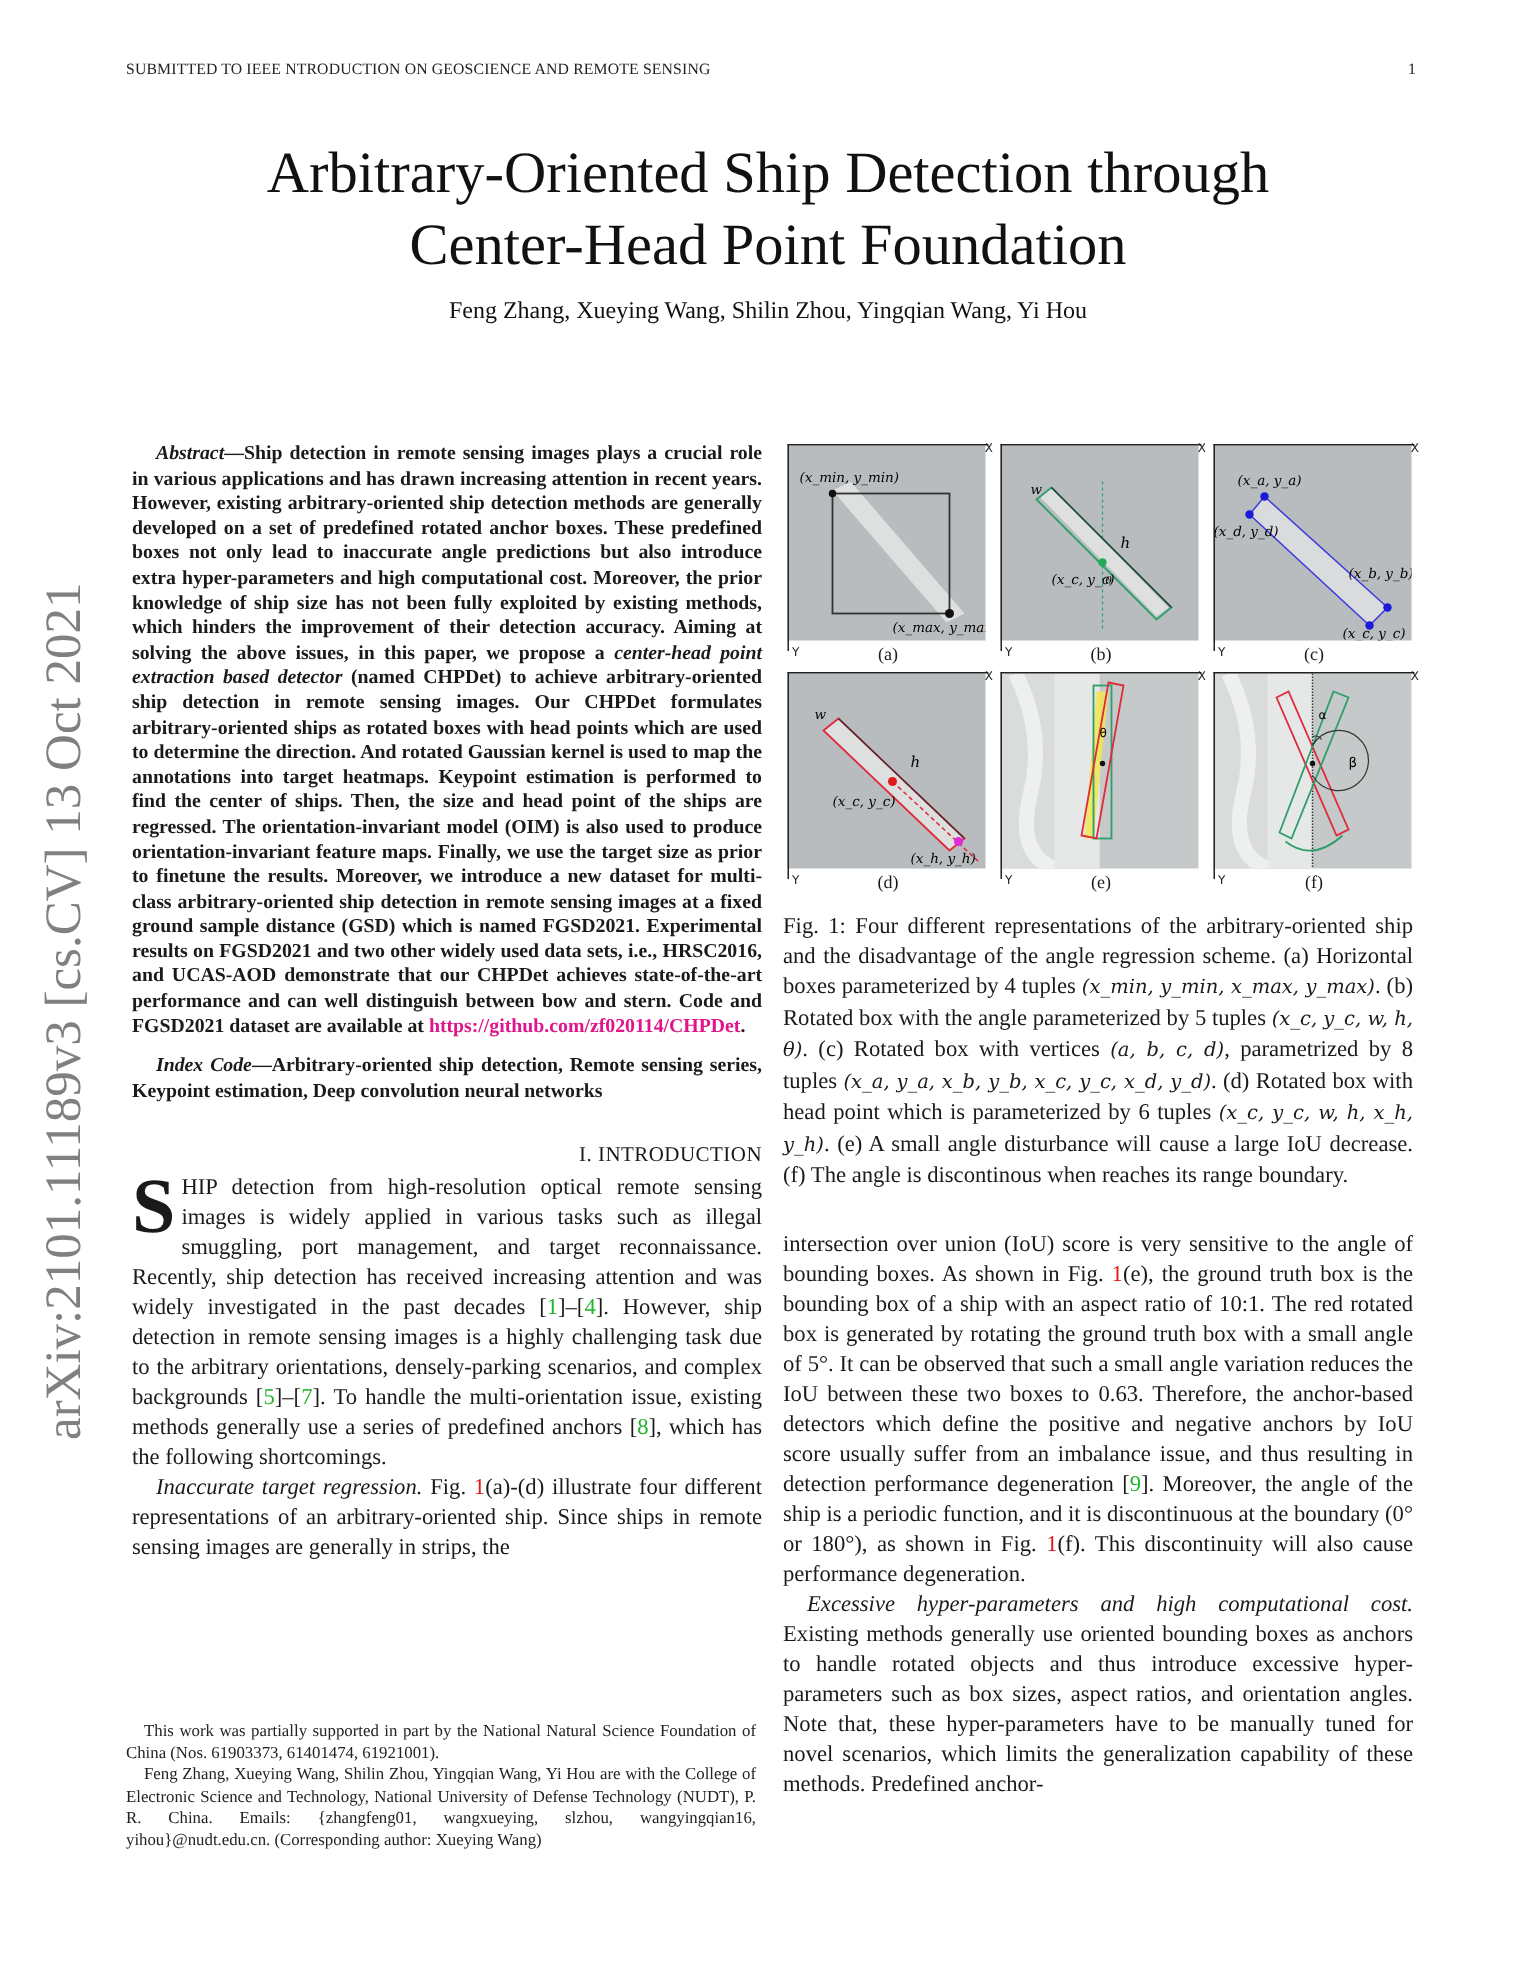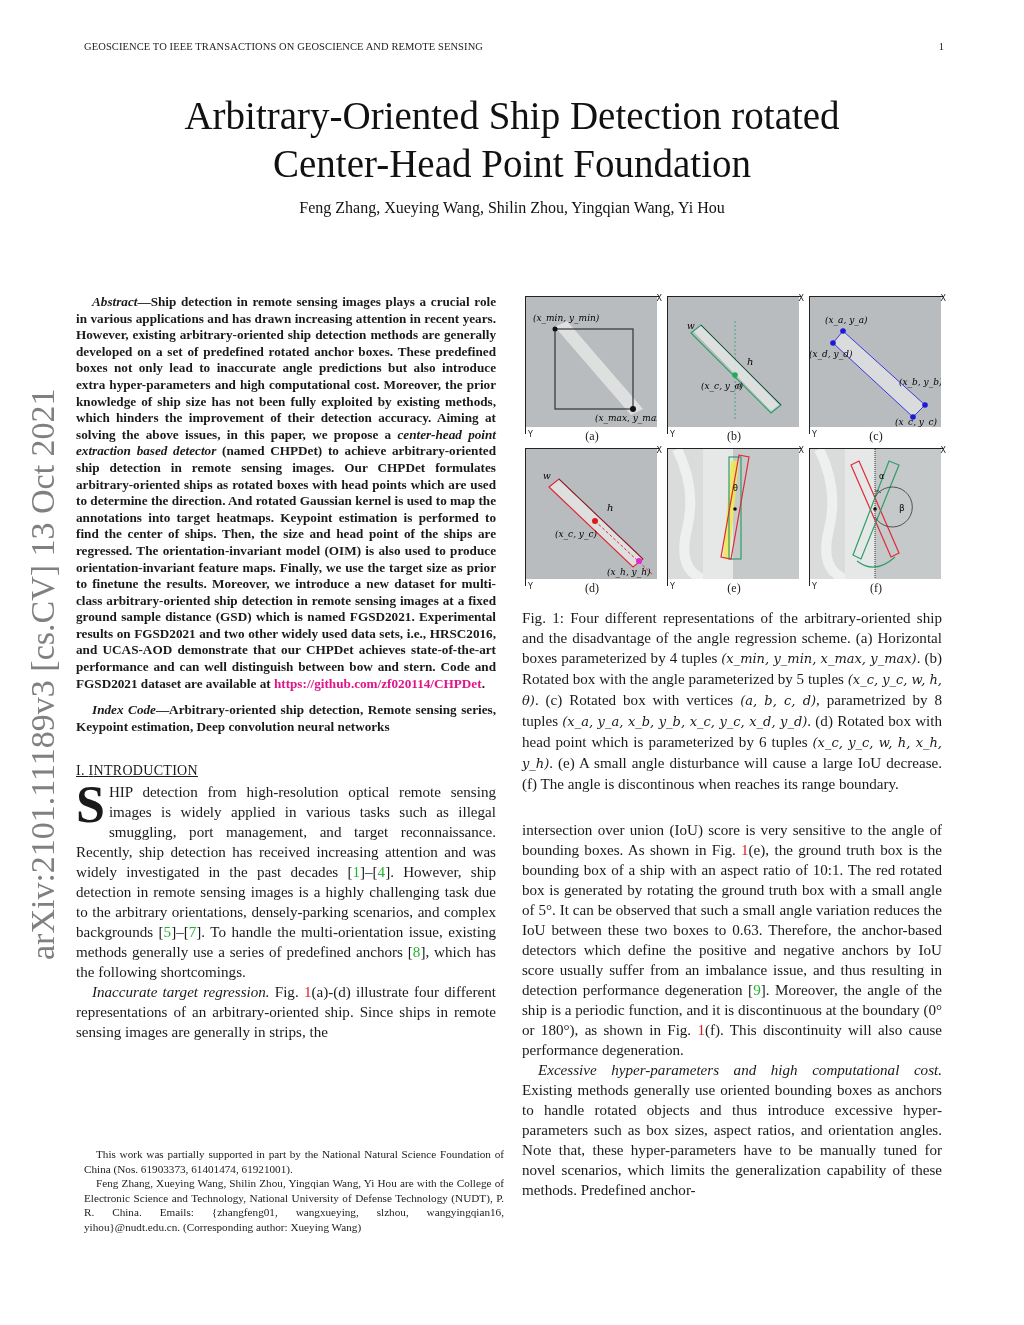--- a/index.html
+++ b/index.html
@@ -21,38 +21,38 @@
   }
   .authors {
     position: absolute; top: 199px; left: 84px; width: 856px;
     text-align: center; font-size: 16px; color: #111;
   }
   .arxiv-stamp {
     position: absolute; left: 24px; top: 960px;
     transform-origin: 0 0; transform: rotate(-90deg);
     font-size: 34px; color: #808080; white-space: nowrap; width: 620px;
   }
-  .col-left { position: absolute; left: 76px; top: 294px; width: 420px; }
+  .col-left { position: absolute; left: 88px; top: 294px; width: 420px; }
   .col-right { position: absolute; left: 522px; top: 294px; width: 420px; }
 
   .abstract {
     font-weight: bold; font-size: 13.2px; line-height: 16.6px;
     text-align: justify; hyphens: auto;
   }
   .abstract .lead-it { font-style: italic; }
   .abstract em { font-style: italic; }
   .abstract .link { color: #e0158a; }
   .index-terms {
     margin-top: 10px; font-weight: bold; font-size: 13.2px; line-height: 16.6px;
     text-align: justify;
   }
   .index-terms .lead-it { font-style: italic; }
 
   .section-heading {
-    margin-top: 28px; text-align: left; font-size: 14px; letter-spacing: 0.3px; text-decoration: underline;
+    margin-top: 28px; text-align: right; font-size: 14px; letter-spacing: 0.3px;
   }
   .section-heading .sc { font-variant: small-caps; }
   .body-text {
     font-size: 15.1px; line-height: 20px; text-align: justify; margin-top: 3px;
   }
   .body-text .dropcap {
     float: left; font-size: 52px; line-height: 40px; font-weight: bold;
     margin: 3px 4px 0 0;
   }
   .body-text .ref { color: #1fb52a; }
@@ -92,26 +92,26 @@
     margin-top: 10px; font-size: 15.1px; line-height: 20px; text-align: justify;
   }
   .math { font-family: "DejaVu Serif", serif; font-style: italic; font-size: 13px; }
 
   .right-body { margin-top: 26px; }
 </style>
 </head>
 <body>
 
 <div class="running-header">
-  <span>GEOSCIENCE TO IEEE TRANSACTIONS ON GEOSCIENCE AND REMOTE SENSING</span>
+  <span>SUBMITTED TO IEEE NTRODUCTION ON GEOSCIENCE AND REMOTE SENSING</span>
   <span class="page-num">1</span>
 </div>
 
 <div class="title">
-  <div>Arbitrary-Oriented Ship Detection rotated</div>
+  <div>Arbitrary-Oriented Ship Detection through</div>
   <div>Center-Head Point Foundation</div>
 </div>
 <div class="authors">Feng Zhang, Xueying Wang, Shilin Zhou, Yingqian Wang, Yi Hou</div>
 
 <div class="arxiv-stamp">arXiv:2101.11189v3  [cs.CV]  13 Oct 2021</div>
 
 <div class="col-left">
   <p class="abstract indent">
     <span class="lead-it">Abstract</span><span>—Ship detection in remote sensing images plays a crucial role in various applications and has drawn increasing attention in recent years. However, existing arbitrary-oriented ship detection methods are generally developed on a set of predefined rotated anchor boxes. These predefined boxes not only lead to inaccurate angle predictions but also introduce extra hyper-parameters and high computational cost. Moreover, the prior knowledge of ship size has not been fully exploited by existing methods, which hinders the improvement of their detection accuracy. Aiming at solving the above issues, in this paper, we propose a </span><em>center-head point extraction based detector</em><span> (named CHPDet) to achieve arbitrary-oriented ship detection in remote sensing images. Our CHPDet formulates arbitrary-oriented ships as rotated boxes with head points which are used to determine the direction. And rotated Gaussian kernel is used to map the annotations into target heatmaps. Keypoint estimation is performed to find the center of ships. Then, the size and head point of the ships are regressed. The orientation-invariant model (OIM) is also used to produce orientation-invariant feature maps. Finally, we use the target size as prior to finetune the results. Moreover, we introduce a new dataset for multi-class arbitrary-oriented ship detection in remote sensing images at a fixed ground sample distance (GSD) which is named FGSD2021. Experimental results on FGSD2021 and two other widely used data sets, i.e., HRSC2016, and UCAS-AOD demonstrate that our CHPDet achieves state-of-the-art performance and can well distinguish between bow and stern. Code and FGSD2021 dataset are available at </span><a class="link">https://github.com/zf020114/CHPDet</a><span>.</span>
   </p>

